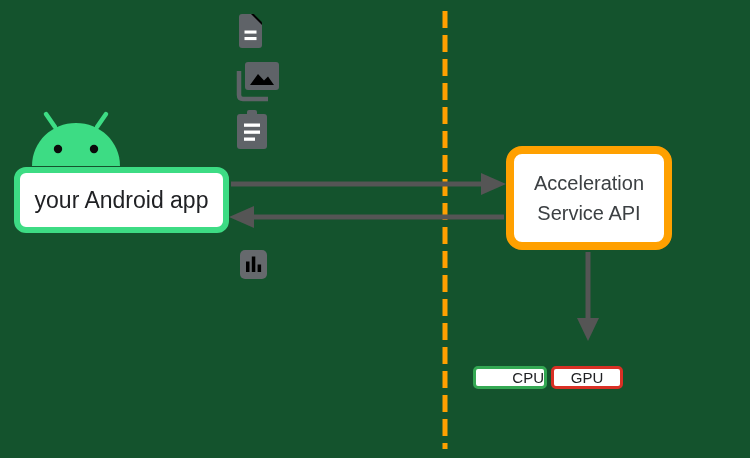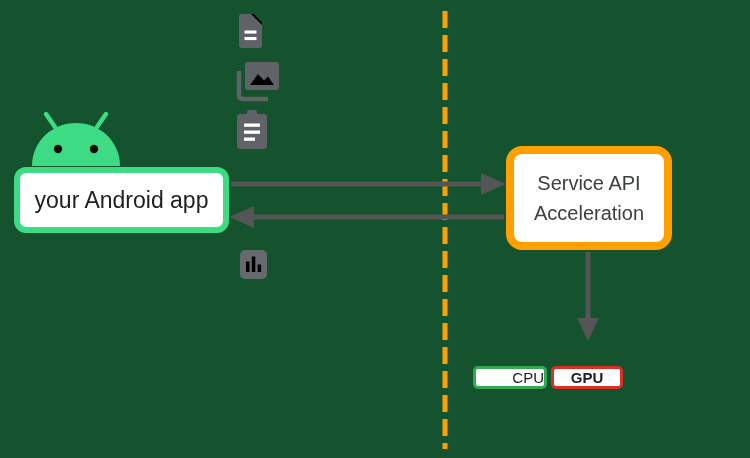--- a/index.html
+++ b/index.html
@@ -52,21 +52,20 @@
     border-radius: 5px;
     font-size: 15px;
     justify-content: flex-end;
   }
   #gpu-box {
     left: 551px; top: 366px;
     width: 72px; height: 23px;
     border: 3px solid #d93025;
     border-radius: 5px;
     font-size: 15px;
-    font-weight: bold;
   }
   svg { display: block; }
   .overlay { pointer-events: none; }
 </style>
 </head>
 <body>
 
 <div id="canvas">
 
   <svg class="abs" style="left:31px; top:110px;" width="90" height="57" viewBox="0 0 90 57">
@@ -107,22 +106,22 @@
     <rect x="6" y="11.5" width="3.5" height="10.5" fill="#000000"></rect>
     <rect x="11.8" y="6.5" width="3.5" height="15.5" fill="#000000"></rect>
     <rect x="17.6" y="14.5" width="3.5" height="7.5" fill="#000000"></rect>
   </svg>
 
   <svg class="abs" style="left:440px; top:8px;" width="10" height="444" viewBox="0 0 10 444">
     <line x1="5" y1="3" x2="5" y2="441" stroke="#ffa000" stroke-width="5" stroke-dasharray="17 7"></line>
   </svg>
 
   <div id="acceleration-box" class="node">
+    <span>Acceleration</span>
     <span>Service API</span>
-    <span>Acceleration</span>
   </div>
 
   <svg class="abs overlay" style="left:0; top:0;" width="750" height="458" viewBox="0 0 750 458">
 
     <g>
       <line x1="231" y1="184" x2="483" y2="184" stroke="#555555" stroke-width="5"></line>
       <polygon points="481,173 481,195 506,184" fill="#555555"></polygon>
     </g>
 
     <g>

